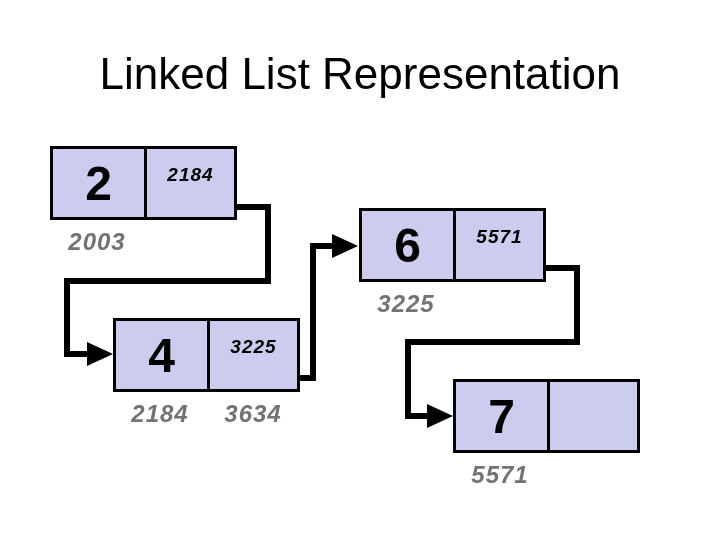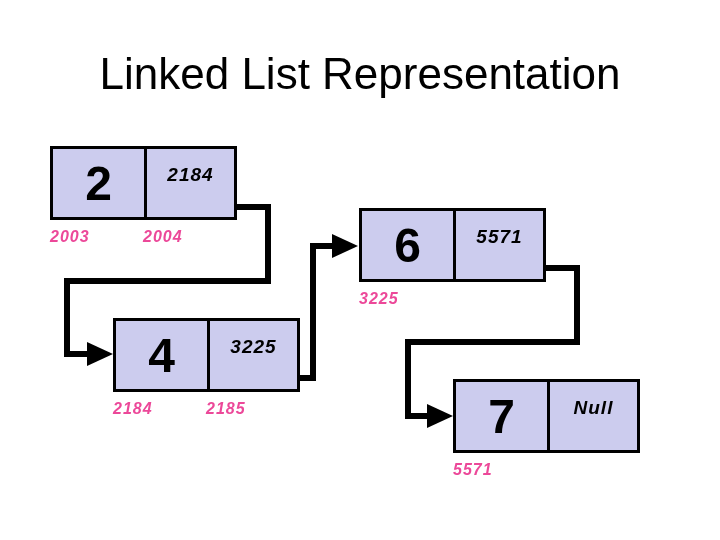--- a/index.html
+++ b/index.html
@@ -74,25 +74,26 @@
     color: #000000;
   }
   .pointer-cell span {
     position: relative;
     top: -8px;
   }
   .addr {
     position: absolute;
     top: 82px;
     width: 94px;
-    font-size: 16px;
+    text-align: center;
+    font-size: 24px;
     font-weight: 700;
     font-style: italic;
     letter-spacing: 1px;
-    color: #ec4899;
+    color: #737373;
     white-space: nowrap;
   }
   .addr-left  { left: 0; }
   .addr-right { left: 93px; }
 
   
   .node-0 { left: 50px;  top: 127px; }
   .node-1 { left: 359px; top: 189px; }
   .node-2 { left: 113px; top: 299px; }
   .node-3 { left: 453px; top: 360px; }
@@ -128,21 +129,20 @@
   <div class="node node-0">
     <div class="box">
       <div class="cell value-cell">
         <span>2</span>
       </div>
       <div class="cell pointer-cell">
         <span>2184</span>
       </div>
     </div>
     <div class="addr addr-left">2003</div>
-    <div class="addr addr-right">2004</div>
   </div>
 
   <div class="node node-1">
     <div class="box">
       <div class="cell value-cell">
         <span>6</span>
       </div>
       <div class="cell pointer-cell">
         <span>5571</span>
       </div>
@@ -153,28 +153,25 @@
   <div class="node node-2">
     <div class="box">
       <div class="cell value-cell">
         <span>4</span>
       </div>
       <div class="cell pointer-cell">
         <span>3225</span>
       </div>
     </div>
     <div class="addr addr-left">2184</div>
-    <div class="addr addr-right">2185</div>
+    <div class="addr addr-right">3634</div>
   </div>
 
   <div class="node node-3">
     <div class="box">
       <div class="cell value-cell">
         <span>7</span>
-      </div>
-      <div class="cell pointer-cell">
-        <span>Null</span>
       </div>
     </div>
     <div class="addr addr-left">5571</div>
   </div>
 
 </div>
 
 </body></html>

